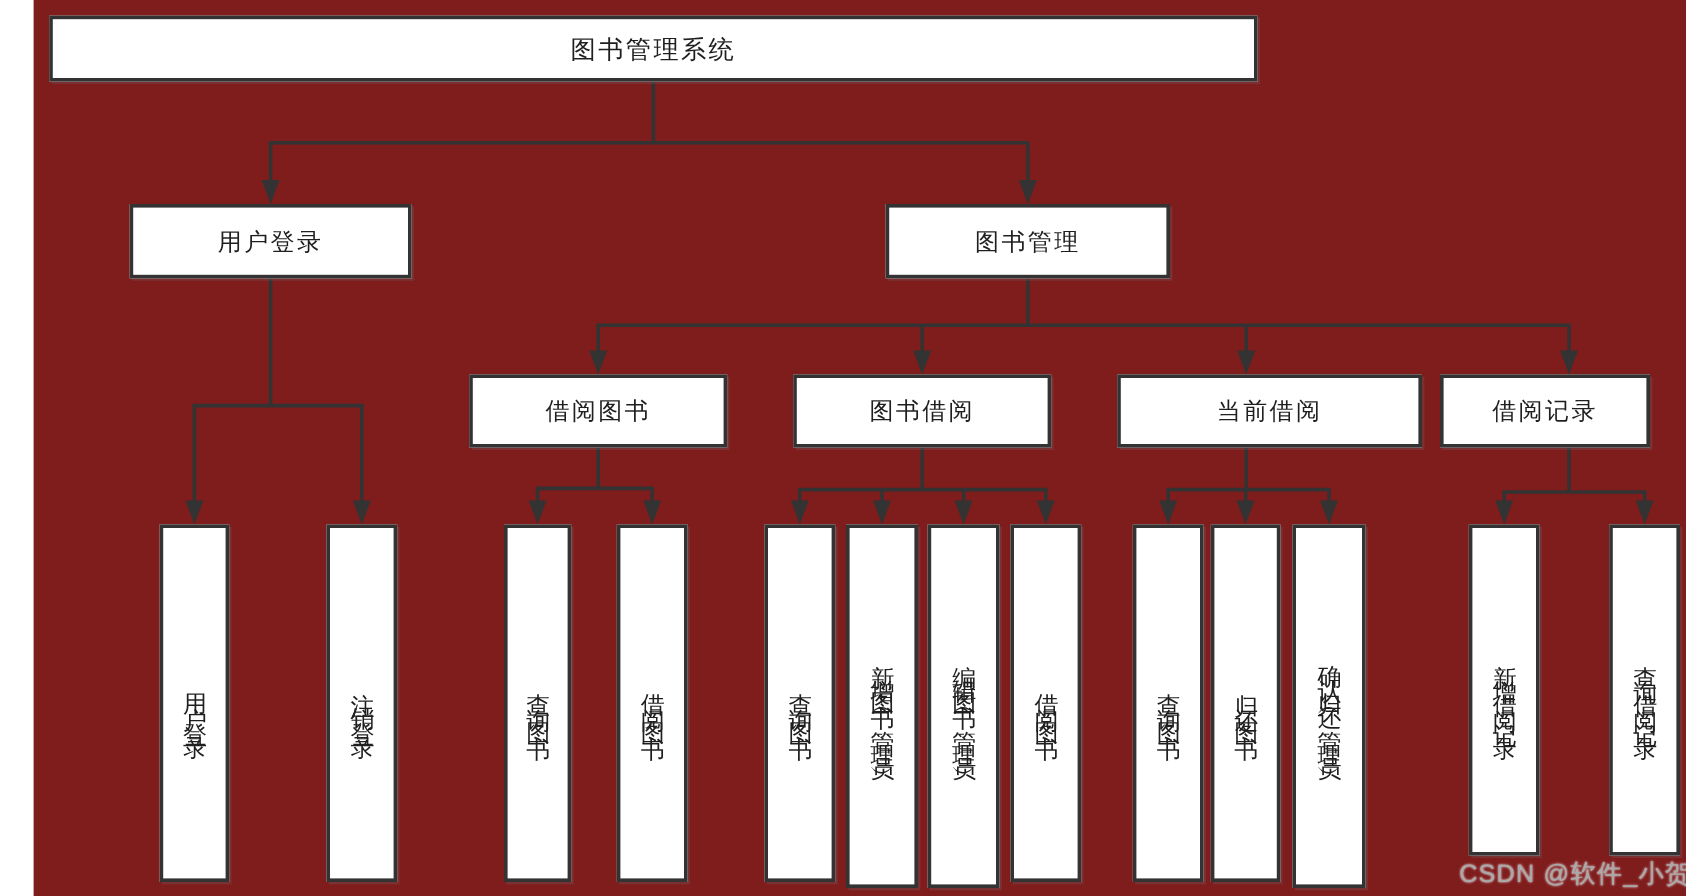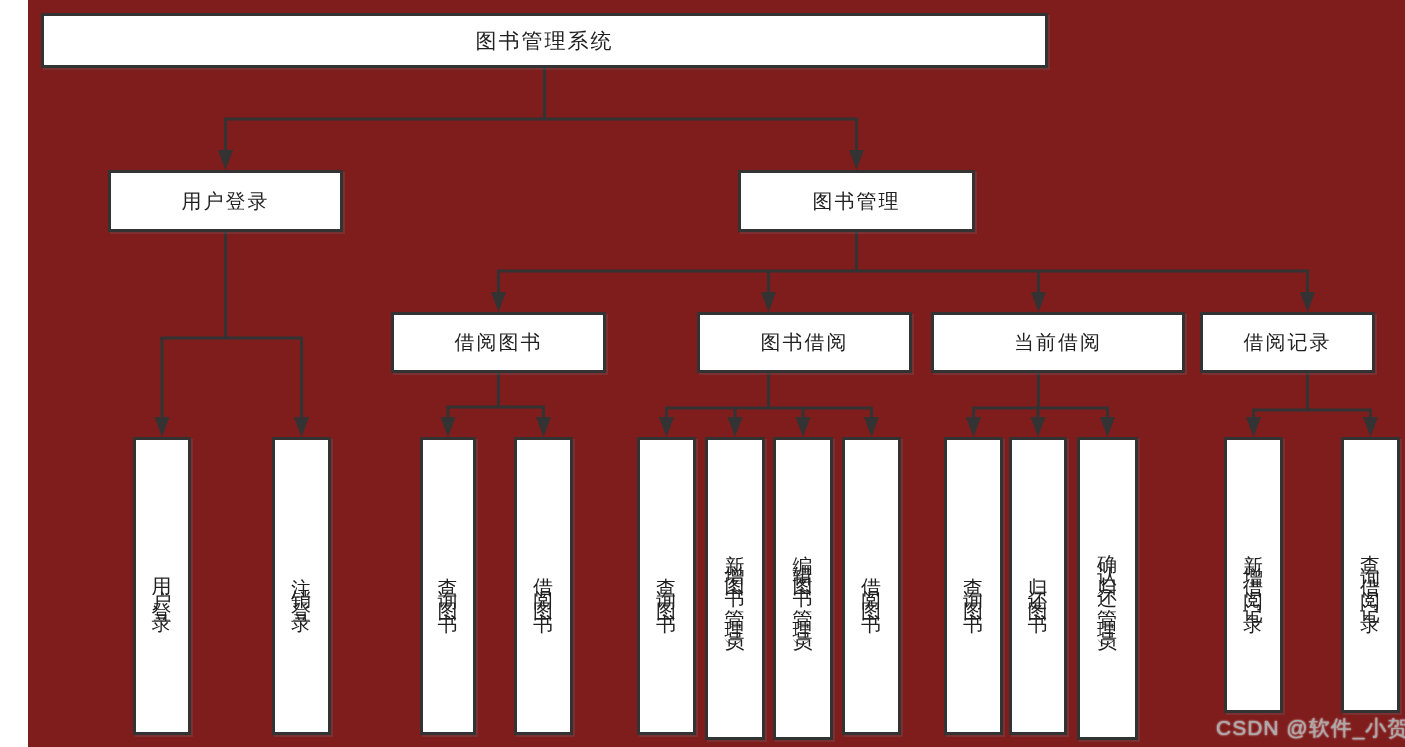--- a/index.html
+++ b/index.html
@@ -135,21 +135,21 @@
   <div class="node h" style="left:80px; top:170px; width:235px; height:62px;">
     <span>用户登录</span>
   </div>
   <div class="node h" style="left:710px; top:170px; width:237px; height:62px;">
     <span>图书管理</span>
   </div>
 
   <div class="node h" style="left:363px; top:312px; width:215px; height:61px;">
     <span>借阅图书</span>
   </div>
-  <div class="node h" style="left:669px; top:312px; width:215px; height:61px;">
+  <div class="node h" style="left:633px; top:312px; width:215px; height:61px;">
     <span>图书借阅</span>
   </div>
   <div class="node h" style="left:903px; top:312px; width:254px; height:61px;">
     <span>当前借阅</span>
   </div>
   <div class="node h" style="left:1172px; top:312px; width:175px; height:61px;">
     <span>借阅记录</span>
   </div>
 
   <div class="node v" style="left:105px; top:437px; width:58px; height:298px;">

